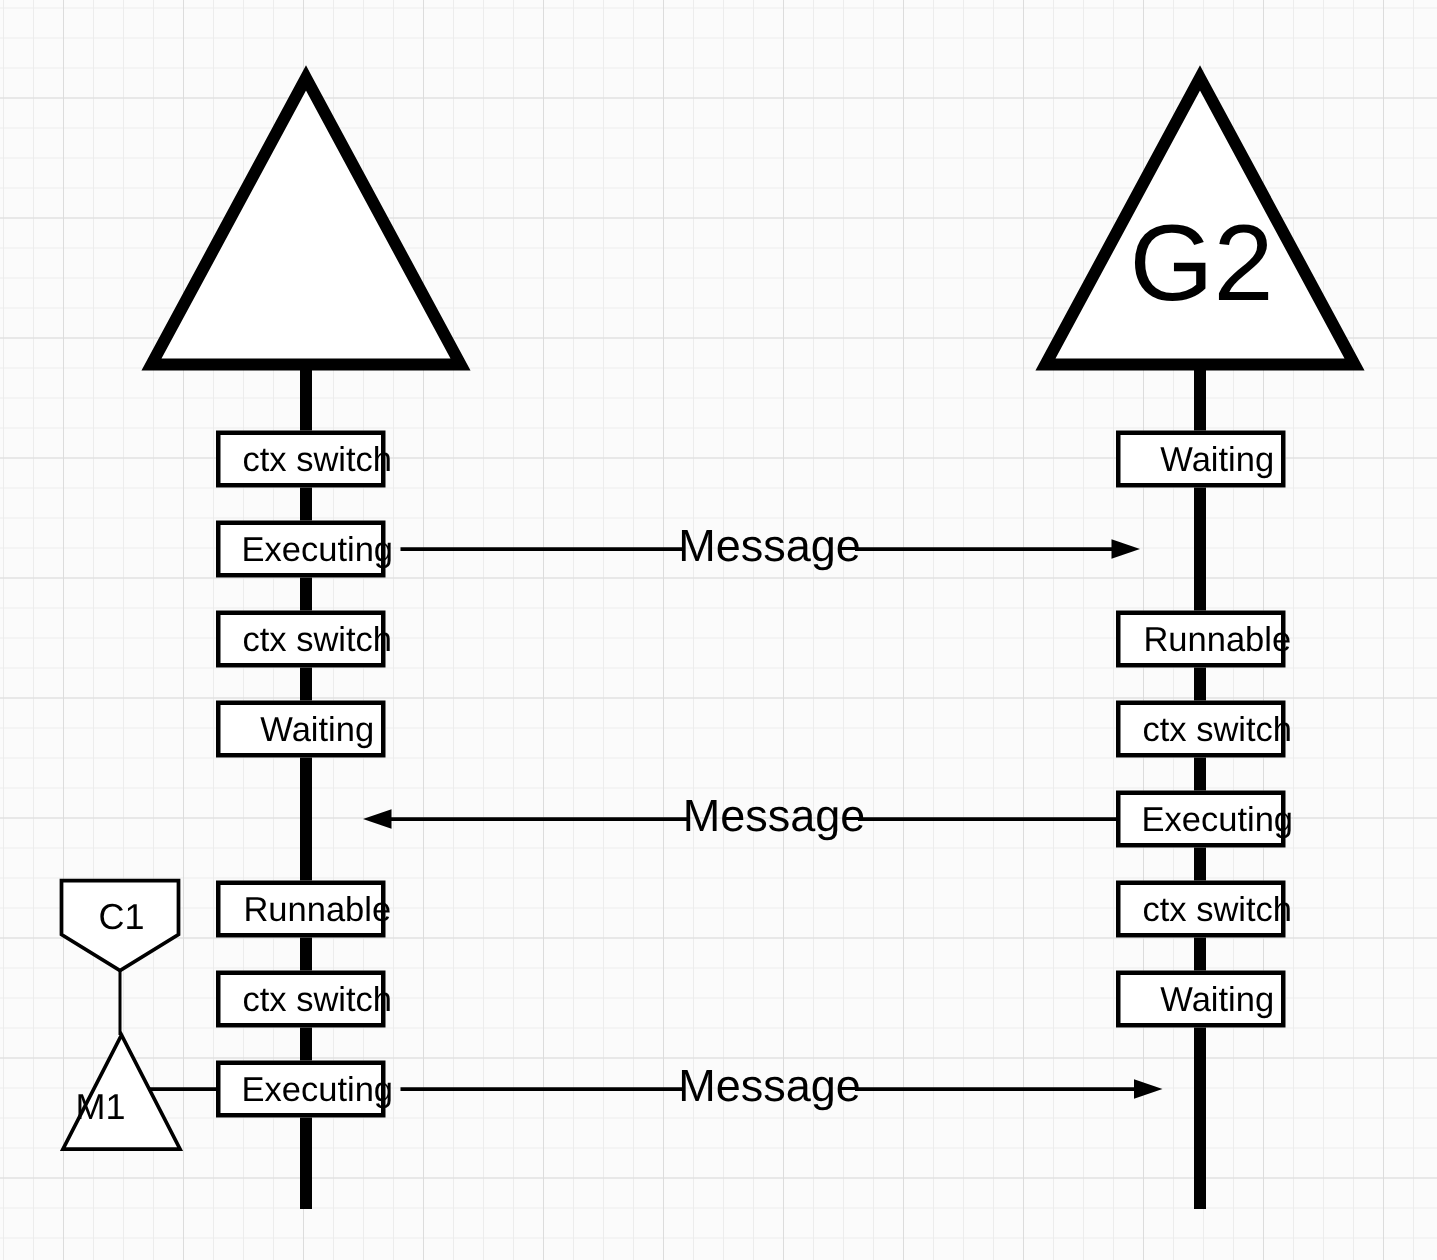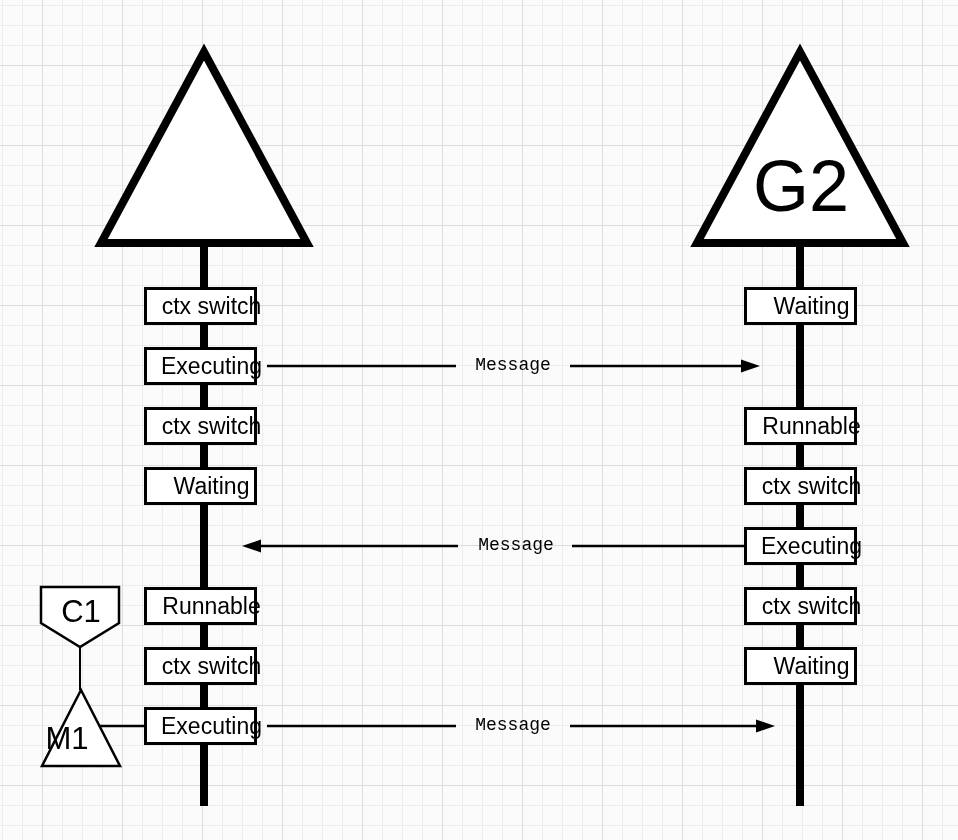--- a/index.html
+++ b/index.html
@@ -27,34 +27,33 @@
     display:flex;align-items:center;justify-content:center;
     font-size:23px;color:#000000;
     white-space:nowrap;
     padding-left:22px;
   }
   .g1s{left:144px;}
   .g2s{left:744px;}
   .msg-label{
     position:absolute;
     transform:translate(-50%,-50%);
-    font-size:18px;color:#000000;
+    font-size:30px;color:#000000;
     white-space:nowrap;
-    font-family:Liberation Mono, monospace;
   }
   .tri-label{
     position:absolute;
     transform:translate(-50%,-50%);
     font-size:72px;color:#000000;
     white-space:nowrap;
   }
   .small-label{
     position:absolute;
     transform:translate(-50%,-50%);
-    font-size:31px;color:#000000;
+    font-size:24px;color:#000000;
     white-space:nowrap;
   }
 </style>
 </head>
 <body>
 
 <div id="canvas">
 
   <svg id="shapes" width="958" height="840" viewBox="0 0 958 840">
 
@@ -81,21 +80,21 @@
       <polygon points="242,546 261,539.5 261,552.5" fill="#000"></polygon>
     </g>
 
     <g>
       <line x1="267" y1="726" x2="456" y2="726" stroke="#000" stroke-width="2.5"></line>
       <line x1="570" y1="726" x2="757" y2="726" stroke="#000" stroke-width="2.5"></line>
       <polygon points="775,726 756,719.5 756,732.5" fill="#000"></polygon>
     </g>
   </svg>
 
-  <div class="tri-label" style="left:801px;top:186px">G2</div>
+  <div class="tri-label" style="left:801px;top:176px">G2</div>
 
   <div class="state g1s" style="top:287px">ctx switch</div>
   <div class="state g1s" style="top:347px">Executing</div>
   <div class="state g1s" style="top:407px">ctx switch</div>
   <div class="state g1s" style="top:467px">Waiting</div>
   <div class="state g1s" style="top:587px">Runnable</div>
   <div class="state g1s" style="top:647px">ctx switch</div>
   <div class="state g1s" style="top:707px">Executing</div>
 
   <div class="state g2s" style="top:287px">Waiting</div>

